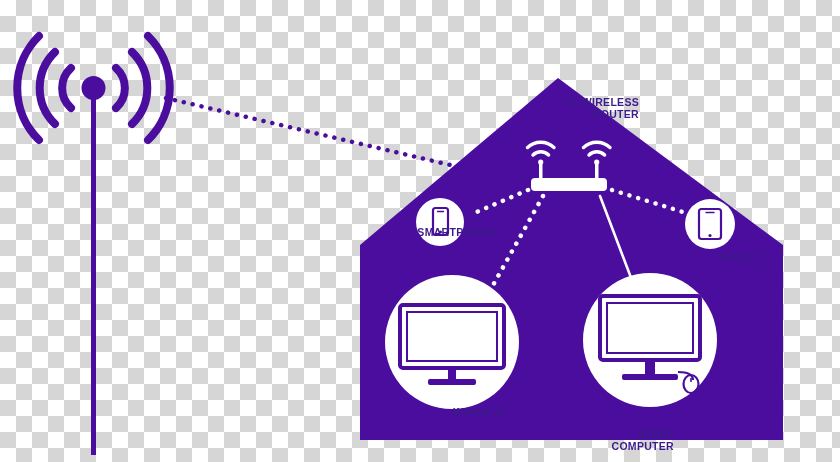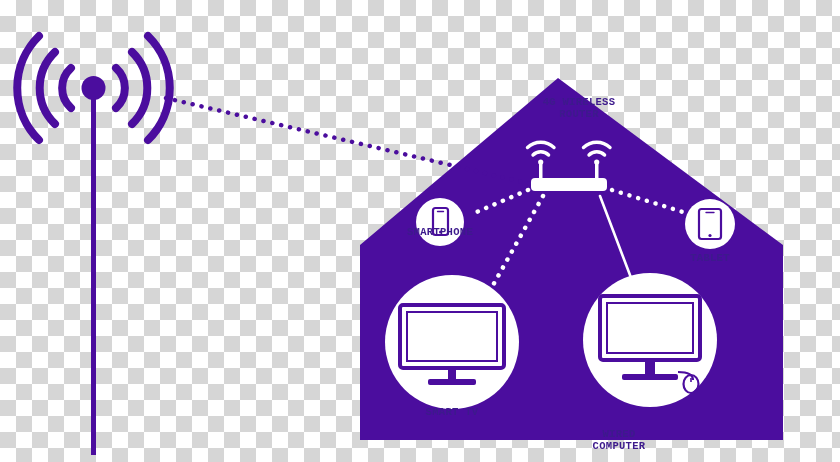--- a/index.html
+++ b/index.html
@@ -28,24 +28,24 @@
     background-position: 0 0, 16px 16px;
     background-color: #ffffff;
   }
   #art {
     position: absolute;
     left: 0;
     top: 0;
   }
   .label {
     position: absolute;
-    font-family: Liberation Mono, monospace;
+    font-family: Liberation Sans, sans-serif;
     font-weight: bold;
     color: #3d1a8c;
-    text-align: center;
+    text-align: right;
     letter-spacing: 0.3px;
     line-height: 1.15;
     white-space: pre-line;
     pointer-events: none;
   }
   .label.small { font-size: 10.5px; }
 </style>
 </head>
 <body>
 
@@ -134,16 +134,16 @@
 
 </svg>
 
 <div class="label small" style="left:519px; top:96px; width:120px;">4G WIRELESS
 ROUTER</div>
 
 <div class="label small" style="left:385px; top:226px; width:110px;">SMARTPHONE</div>
 
 <div class="label small" style="left:660px; top:252px; width:100px;">TABLET</div>
 
-<div class="label small" style="left:397px; top:406px; width:110px;">SMART TV</div>
+<div class="label small" style="left:397px; top:406px; width:110px;">WIRED TV</div>
 
 <div class="label small" style="left:564px; top:405px; width:110px;margin-top:23px;">WIRED
 COMPUTER</div>
 
 </body></html>

